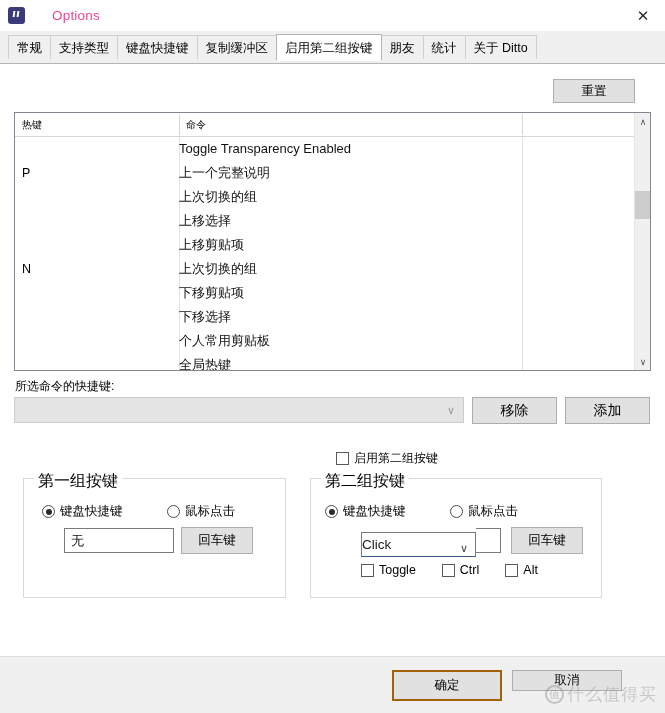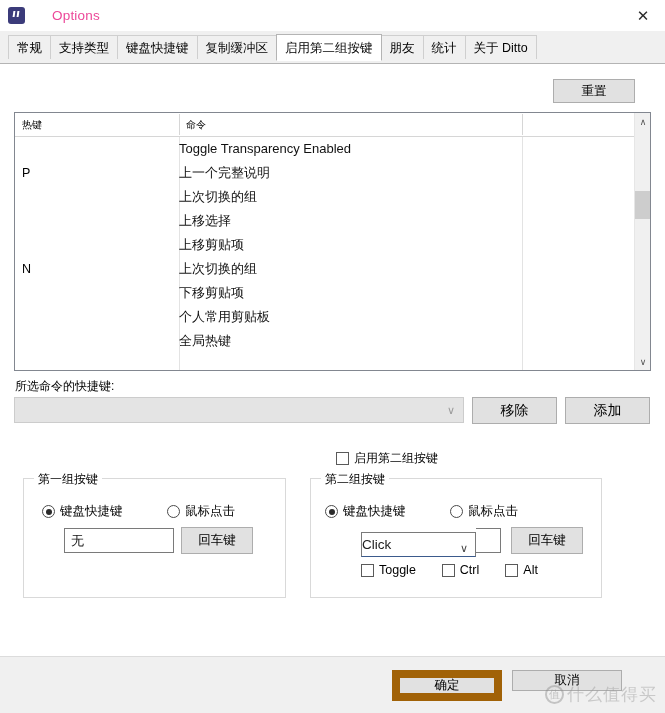--- a/index.html
+++ b/index.html
@@ -273,21 +273,21 @@
   .groupbox {
     position: absolute;
     border: 1px solid #d9d9d9;
     box-sizing: border-box;
   }
   .groupbox .gb-title {
     position: absolute;
     top: -8px; left: 10px;
     background: #ffffff;
     padding: 0 4px;
-    font-size: 12px;
+    font-size: 16px;
     white-space: nowrap;
   }
   #group1 { left: 23px; top: 414px; width: 263px; height: 120px; }
   #group2 { left: 310px; top: 414px; width: 292px; height: 120px; }
 
   .radio-row {
     position: absolute;
     top: 24px;
     display: flex;
     align-items: center;
@@ -394,21 +394,21 @@
     width: 665px; height: 57px;
     background: #f0f0f0;
     border-top: 1px solid #dcdcdc;
     box-sizing: border-box;
   }
   #ok-button {
     position: absolute;
     left: 392px; top: 13px;
     width: 110px; height: 31px;
     background: #e1e1e1;
-    border: 8px solid #a16207;
+    border: 2px solid #a16207;
     font-size: 12.5px;
     display: flex; align-items: center; justify-content: center;
     cursor: pointer;
     box-sizing: border-box;
   }
   #cancel-button {
     position: absolute;
     left: 512px; top: 13px;
     width: 110px; height: 21px;
     background: #e1e1e1;
@@ -518,20 +518,24 @@
           <div class="cell-hotkey"></div>
           <div class="cell-cmd">上移剪贴项</div>
         </div>
         <div class="row">
           <div class="cell-hotkey">N</div>
           <div class="cell-cmd">上次切换的组</div>
         </div>
         <div class="row">
           <div class="cell-hotkey"></div>
           <div class="cell-cmd">下移剪贴项</div>
+        </div>
+        <div class="row">
+          <div class="cell-hotkey"></div>
+          <div class="cell-cmd">下移选择</div>
         </div>
         <div class="row">
           <div class="cell-hotkey"></div>
           <div class="cell-cmd">个人常用剪贴板</div>
         </div>
         <div class="row">
           <div class="cell-hotkey"></div>
           <div class="cell-cmd">全局热键</div>
         </div>
       </div>

